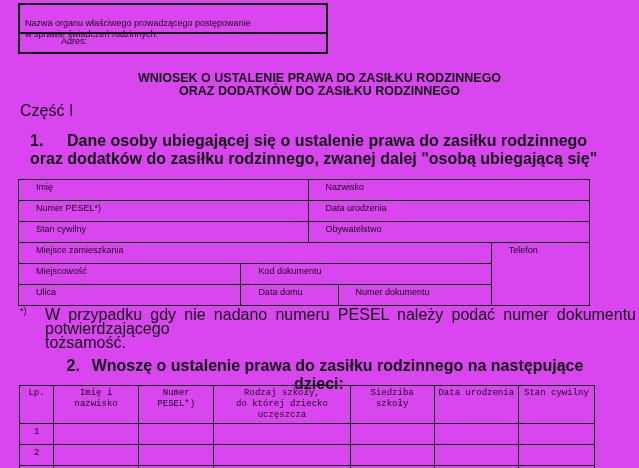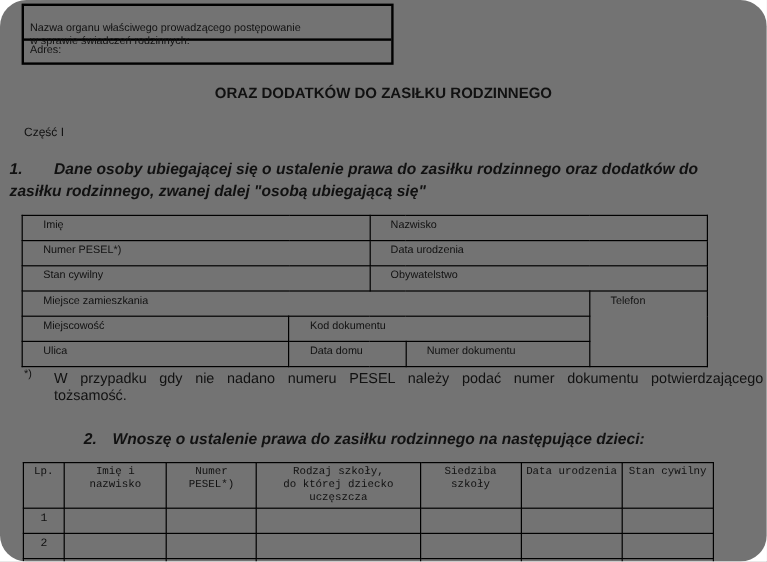--- a/index.html
+++ b/index.html
@@ -1,58 +1,58 @@
 <!DOCTYPE html>
 <html><head>
 <meta charset="utf-8">
 <style>
   * { box-sizing: border-box; margin: 0; padding: 0; }
   html, body { background: #fff; }
   .page {
     position: relative; width: 639px; height: 468px;
-    background: #737373; overflow: hidden;
-    font-family: "Liberation Sans", sans-serif; color: #111; border-radius: 22px;
+    background: #d946ef; overflow: hidden;
+    font-family: "Liberation Sans", sans-serif; color: #111;
   }
   
   .header-box {
     position: absolute; left: 18px; top: 3px; width: 310px; height: 51px;
     border: 2px solid #000;
   }
   .header-box .row1 {
     height: 29px; border-bottom: 2px solid #000;
     padding: 2px 5px; font-size: 9px; line-height: 11px; white-space: pre-line;
   }
-  .header-box .row2 { padding: 2px 5px; font-size: 9px; line-height: 11px; }
+  .header-box .row2 { padding: 2px 5px; font-size: 9px; line-height: 11px; margin-left: 36px; }
   
   .title {
     position: absolute; left: 0; top: 72px; width: 639px;
     text-align: center; font-weight: bold; font-size: 12.5px; line-height: 13px;
   }
-  .part { position: absolute; left: 20px; top: 104px; font-size: 10px; line-height: 14px; }
+  .part { position: absolute; left: 20px; top: 104px; font-size: 16px; line-height: 14px; }
   
   .sec {
-    position: absolute; left: 8px; width: 578px;
-    font-weight: bold; font-size: 13px; line-height: 18px; font-style: italic;
+    position: absolute; left: 30px; width: 578px;
+    font-weight: bold; font-size: 16px; line-height: 18px;
   }
   .sec1 { top: 132px; }
   .sec2 { top: 357px; text-align: center; }
   .sec .num { display: inline-block; width: 37px; }
   
   .t1 {
     position: absolute; left: 18px; top: 179px; width: 572px;
     border-collapse: collapse; table-layout: fixed;
   }
   .t1 tr { height: 21px; }
   .t1 td {
     border: 1px solid #000; vertical-align: top; padding: 2px 17px;
     font-size: 9px; line-height: 10px; overflow: hidden;
   }
   
   .foot-marker { position: absolute; left: 20px; top: 306px; font-size: 9px; }
-  .footnote { position: absolute; left: 45px; top: 308px; width: 591px; font-size: 12px; line-height: 14px; }
+  .footnote { position: absolute; left: 45px; top: 308px; width: 591px; font-size: 16px; line-height: 14px; }
   .footnote .j { text-align: justify; text-align-last: justify; }
   
   .t2 {
     position: absolute; left: 19px; top: 385px; width: 576px;
     border-collapse: collapse; table-layout: fixed;
   }
   .t2 td {
     border: 1px solid #000; vertical-align: top; padding: 2px;
     font-size: 9px; line-height: 11px; overflow: hidden; font-family: Liberation Mono, monospace;
   }
@@ -70,20 +70,21 @@
     <div class="row1">
       <span>Nazwa organu właściwego prowadzącego postępowanie
 w sprawie świadczeń rodzinnych:</span>
     </div>
     <div class="row2">
       <span>Adres:</span>
     </div>
   </div>
 
   <div class="title">
+    <div>WNIOSEK O USTALENIE PRAWA DO ZASIŁKU RODZINNEGO</div>
     <div>ORAZ DODATKÓW DO ZASIŁKU RODZINNEGO</div>
   </div>
 
   <div class="part">Część I</div>
 
   <div class="sec sec1"><span class="num">1.</span><span>Dane osoby ubiegającej się o ustalenie prawa do zasiłku rodzinnego oraz dodatków do zasiłku rodzinnego, zwanej dalej "osobą ubiegającą się"</span></div>
 
   <table class="t1">
     <colgroup>
       <col style="width:222px">

